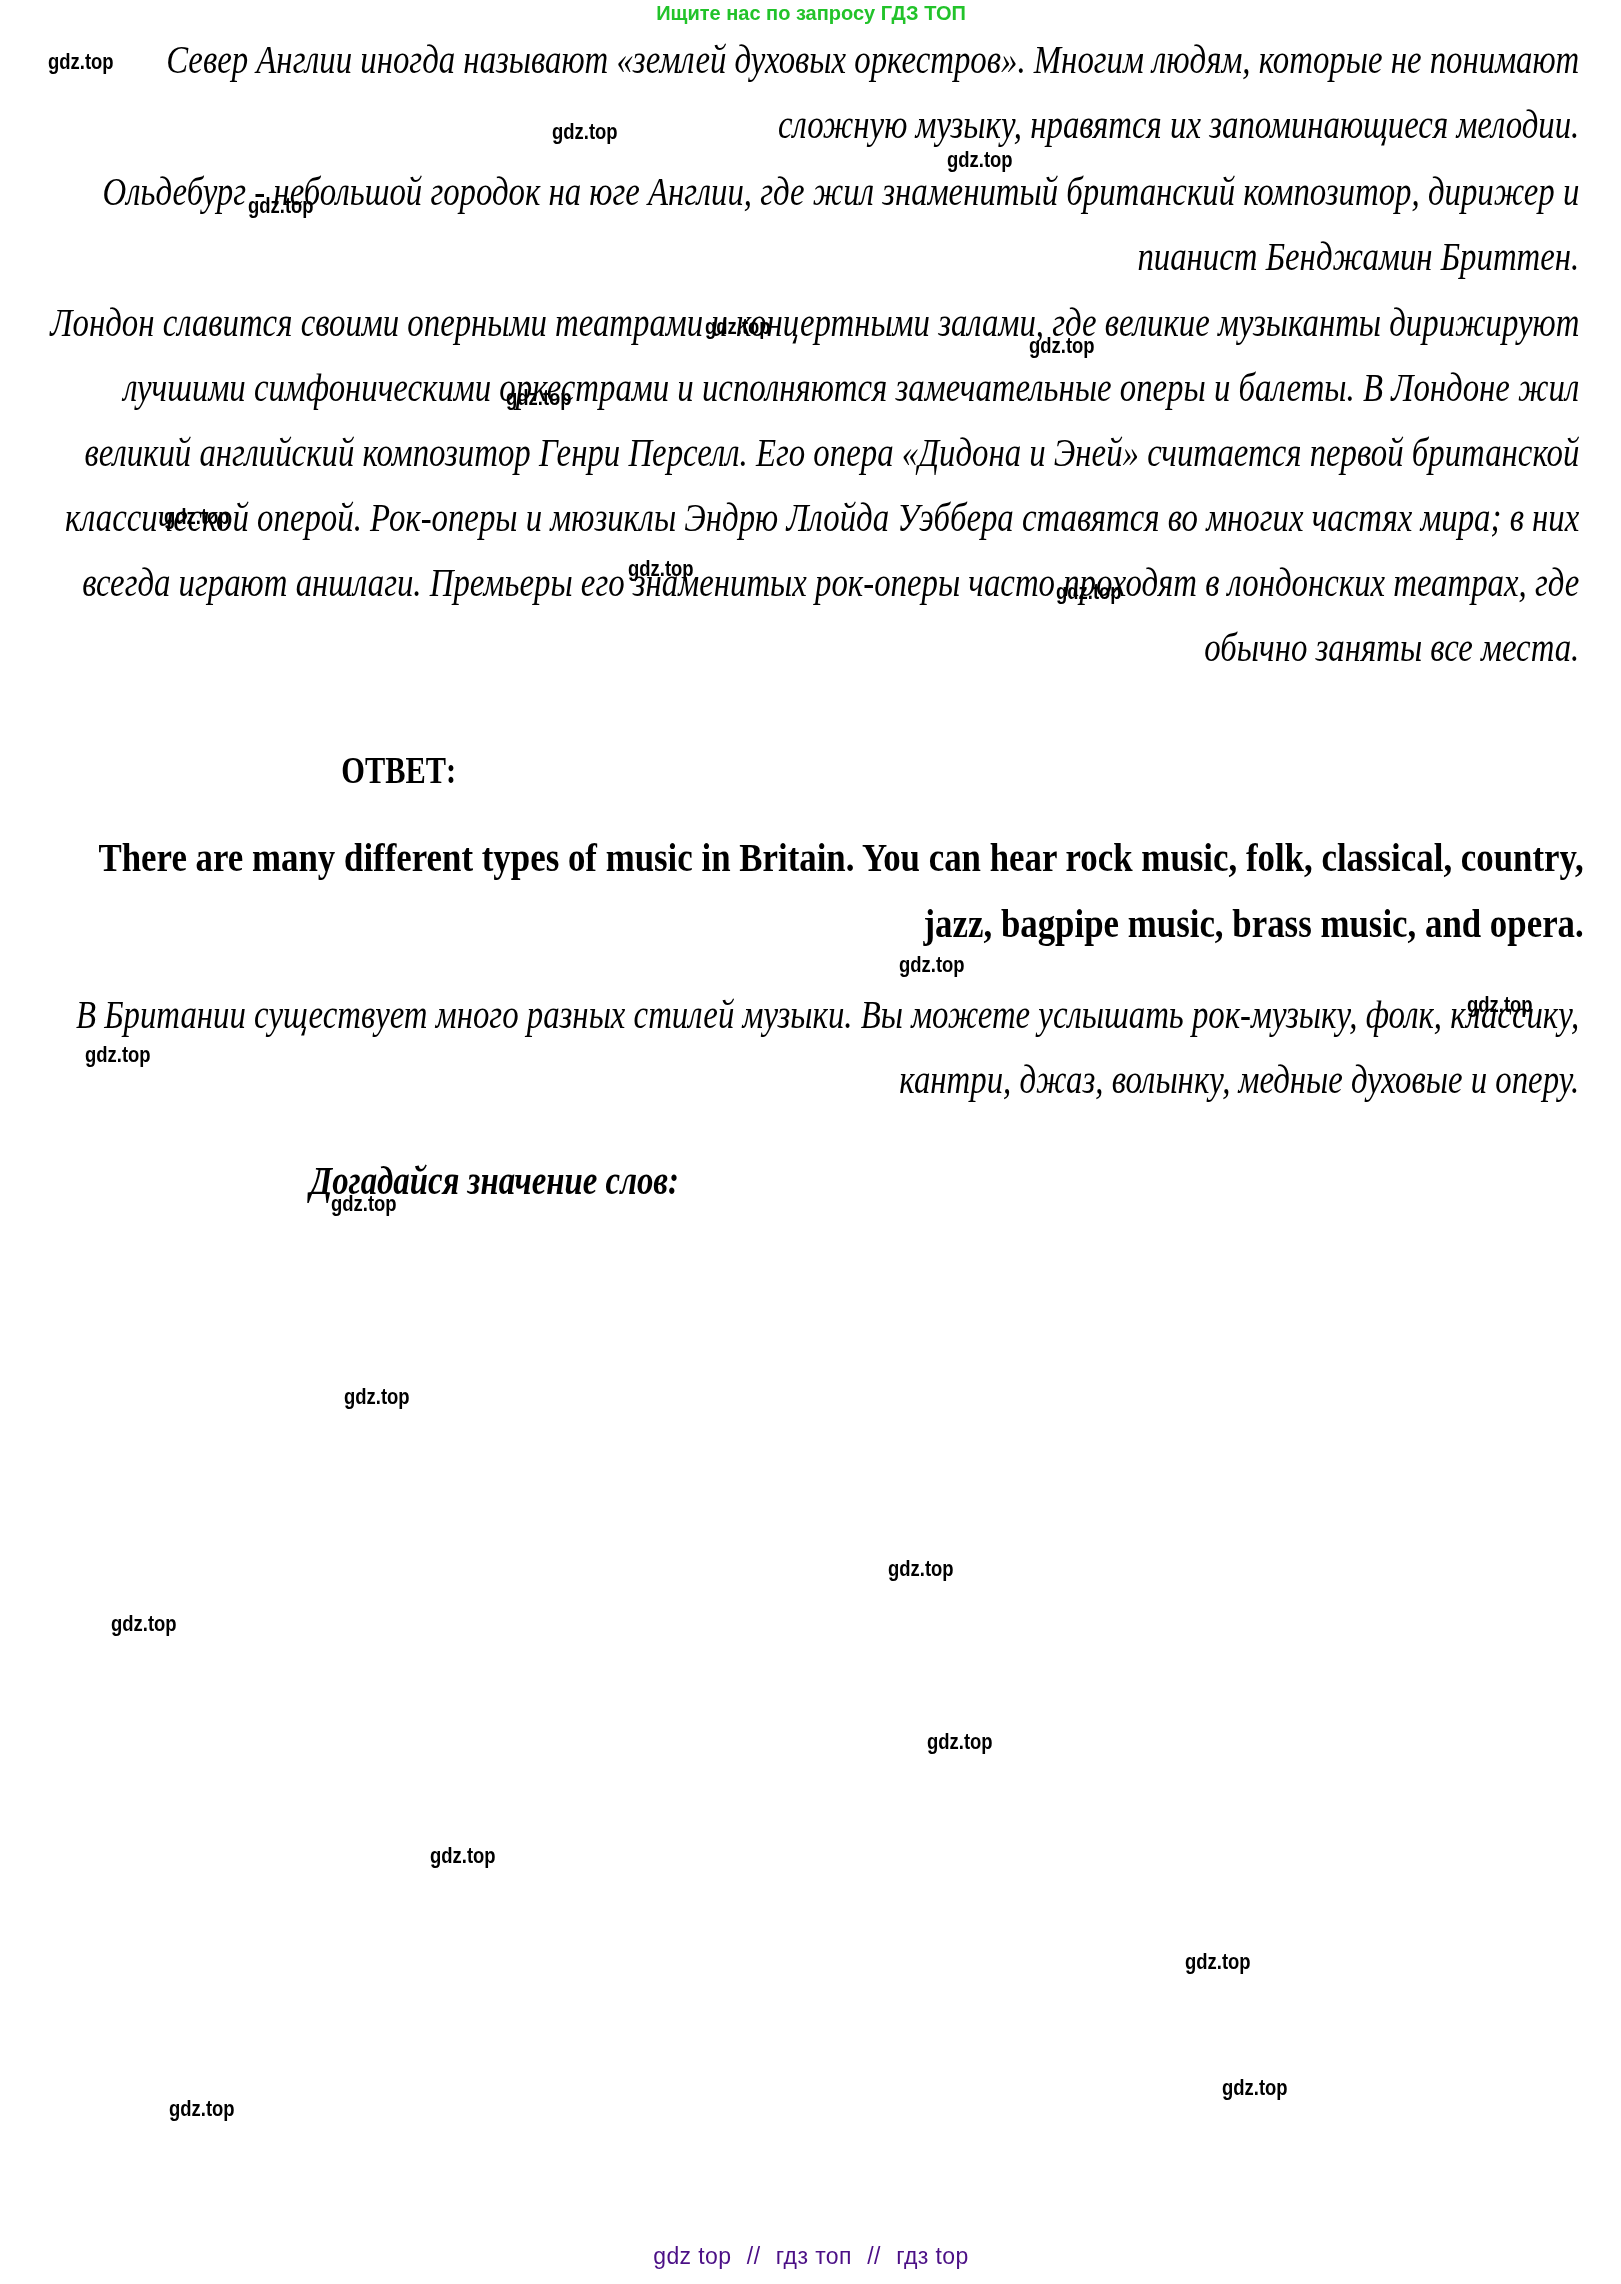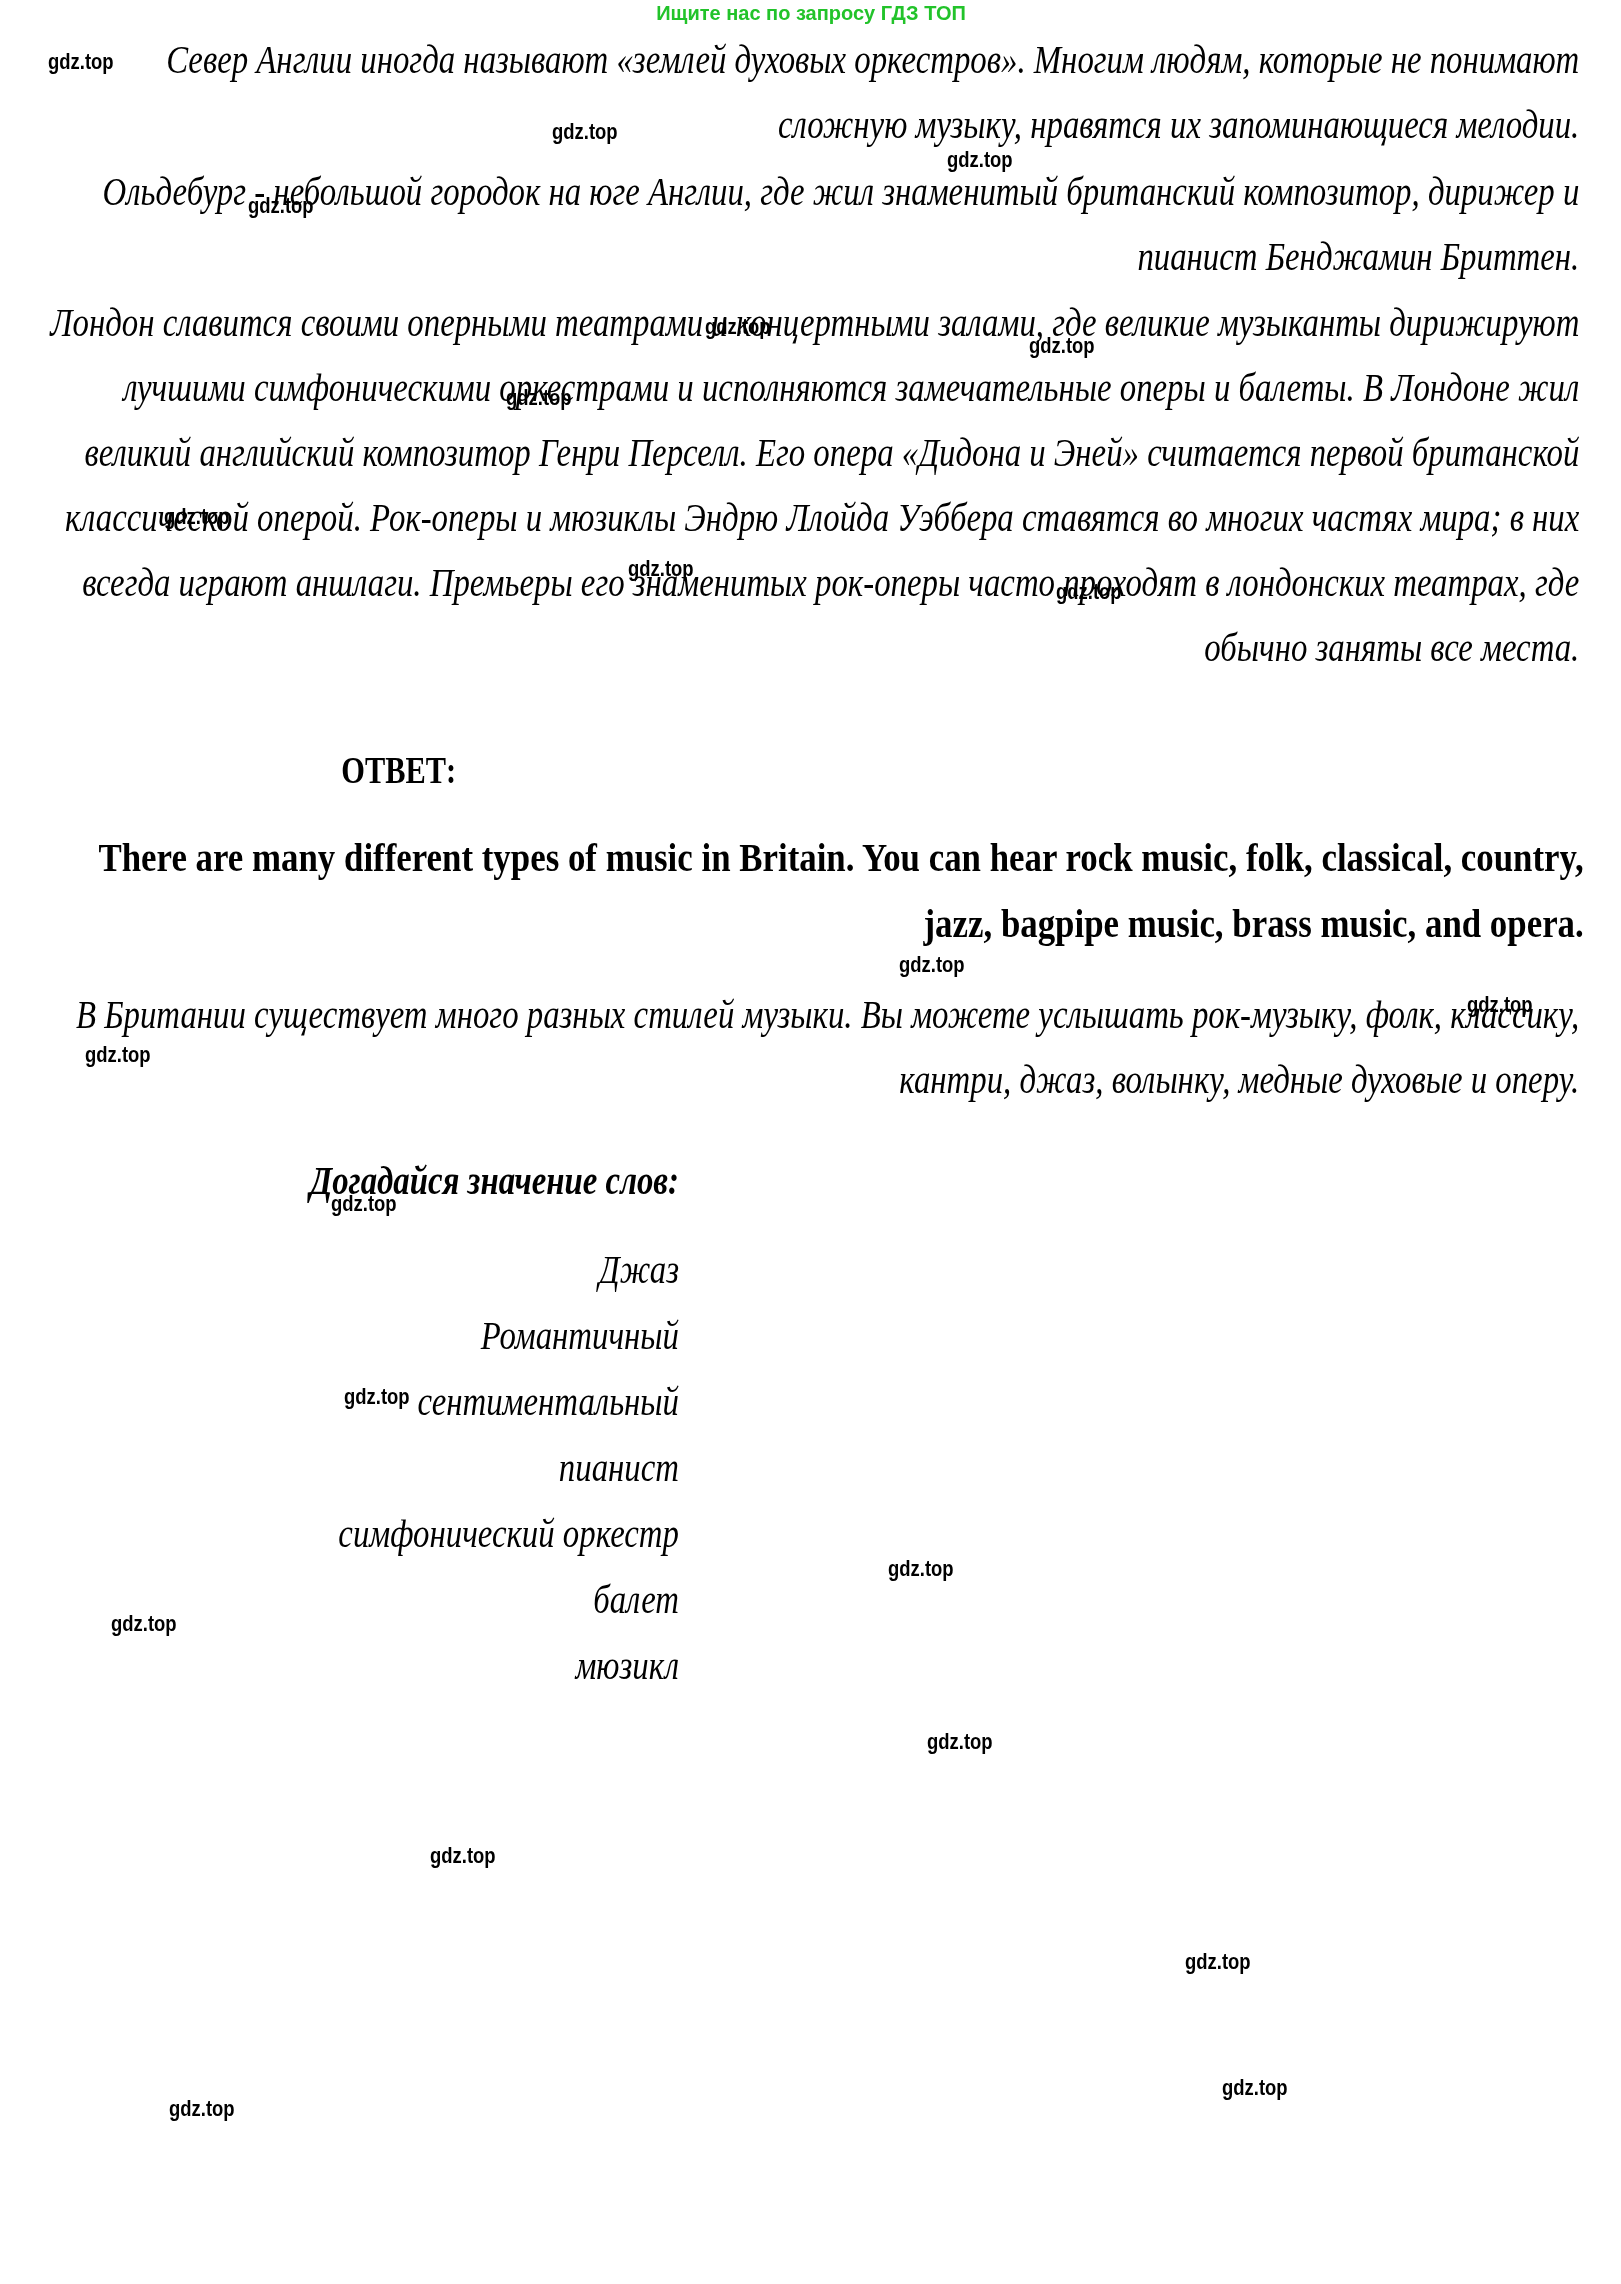--- a/index.html
+++ b/index.html
@@ -186,29 +186,20 @@
     <div class="block-gap-b"></div>
 
     <p class="ru-par">В Британии существует много разных стилей музыки. Вы можете услышать рок-музыку, фолк, классику, кантри, джаз, волынку, медные духовые и оперу.</p>
 
     <div class="block-gap-c"></div>
 
     <p class="section-head">Догадайся значение слов:</p>
 
     <div class="block-gap-b"></div>
 
-    <ul class="word-list">
-      <li>Джаз</li>
-      <li>Романтичный</li>
-      <li>сентиментальный</li>
-      <li>пианист</li>
-      <li>симфонический оркестр</li>
-      <li>балет</li>
-      <li>мюзикл</li>
-    </ul>
   </div>
 
   <div id="watermark-layer">
       <span class="wm" style="left: 48px; top: 49px;">gdz.top</span>
       <span class="wm" style="left: 552px; top: 119px;">gdz.top</span>
       <span class="wm" style="left: 947px; top: 147px;">gdz.top</span>
       <span class="wm" style="left: 248px; top: 193px;">gdz.top</span>
       <span class="wm" style="left: 705px; top: 314px;">gdz.top</span>
       <span class="wm" style="left: 1029px; top: 333px;">gdz.top</span>
       <span class="wm" style="left: 506px; top: 385px;">gdz.top</span>
@@ -222,15 +213,24 @@
       <span class="wm" style="left: 344px; top: 1384px;">gdz.top</span>
       <span class="wm" style="left: 888px; top: 1556px;">gdz.top</span>
       <span class="wm" style="left: 111px; top: 1611px;">gdz.top</span>
       <span class="wm" style="left: 927px; top: 1729px;">gdz.top</span>
       <span class="wm" style="left: 430px; top: 1843px;">gdz.top</span>
       <span class="wm" style="left: 1185px; top: 1949px;">gdz.top</span>
       <span class="wm" style="left: 169px; top: 2096px;">gdz.top</span>
       <span class="wm" style="left: 1222px; top: 2075px;">gdz.top</span>
     </div>
 
+  <div class="footer">
+    <span class="footer-links">
+      <a href="#">gdz top</a>
+      <span class="footer-sep">//</span>
+      <a href="#">гдз топ</a>
+      <span class="footer-sep">//</span>
+      <a href="#">гдз top</a>
+    </span>
+  </div>
 
 </div>
 
 
 </body></html>

